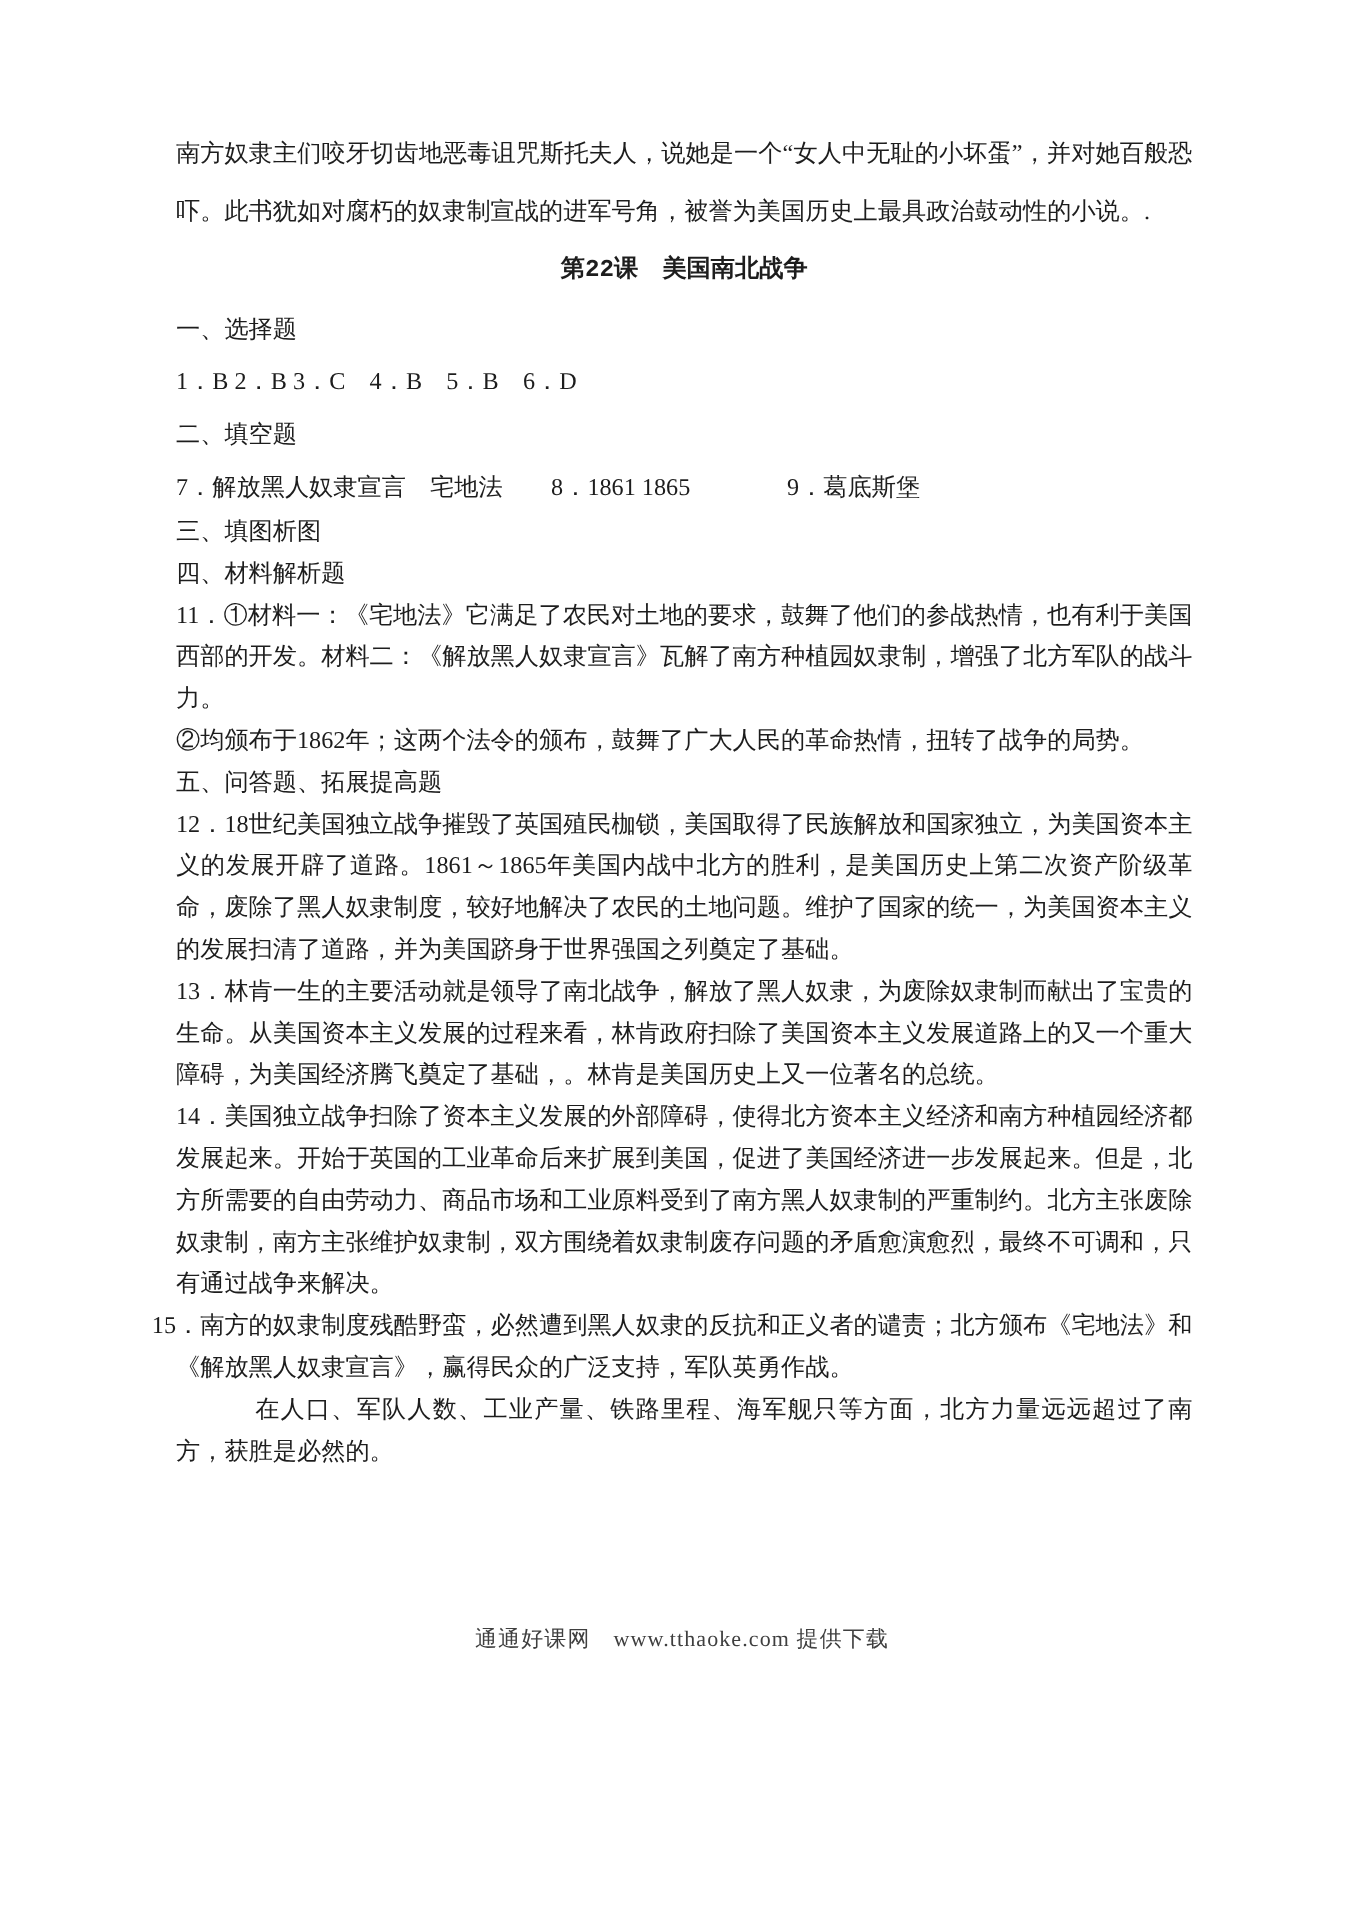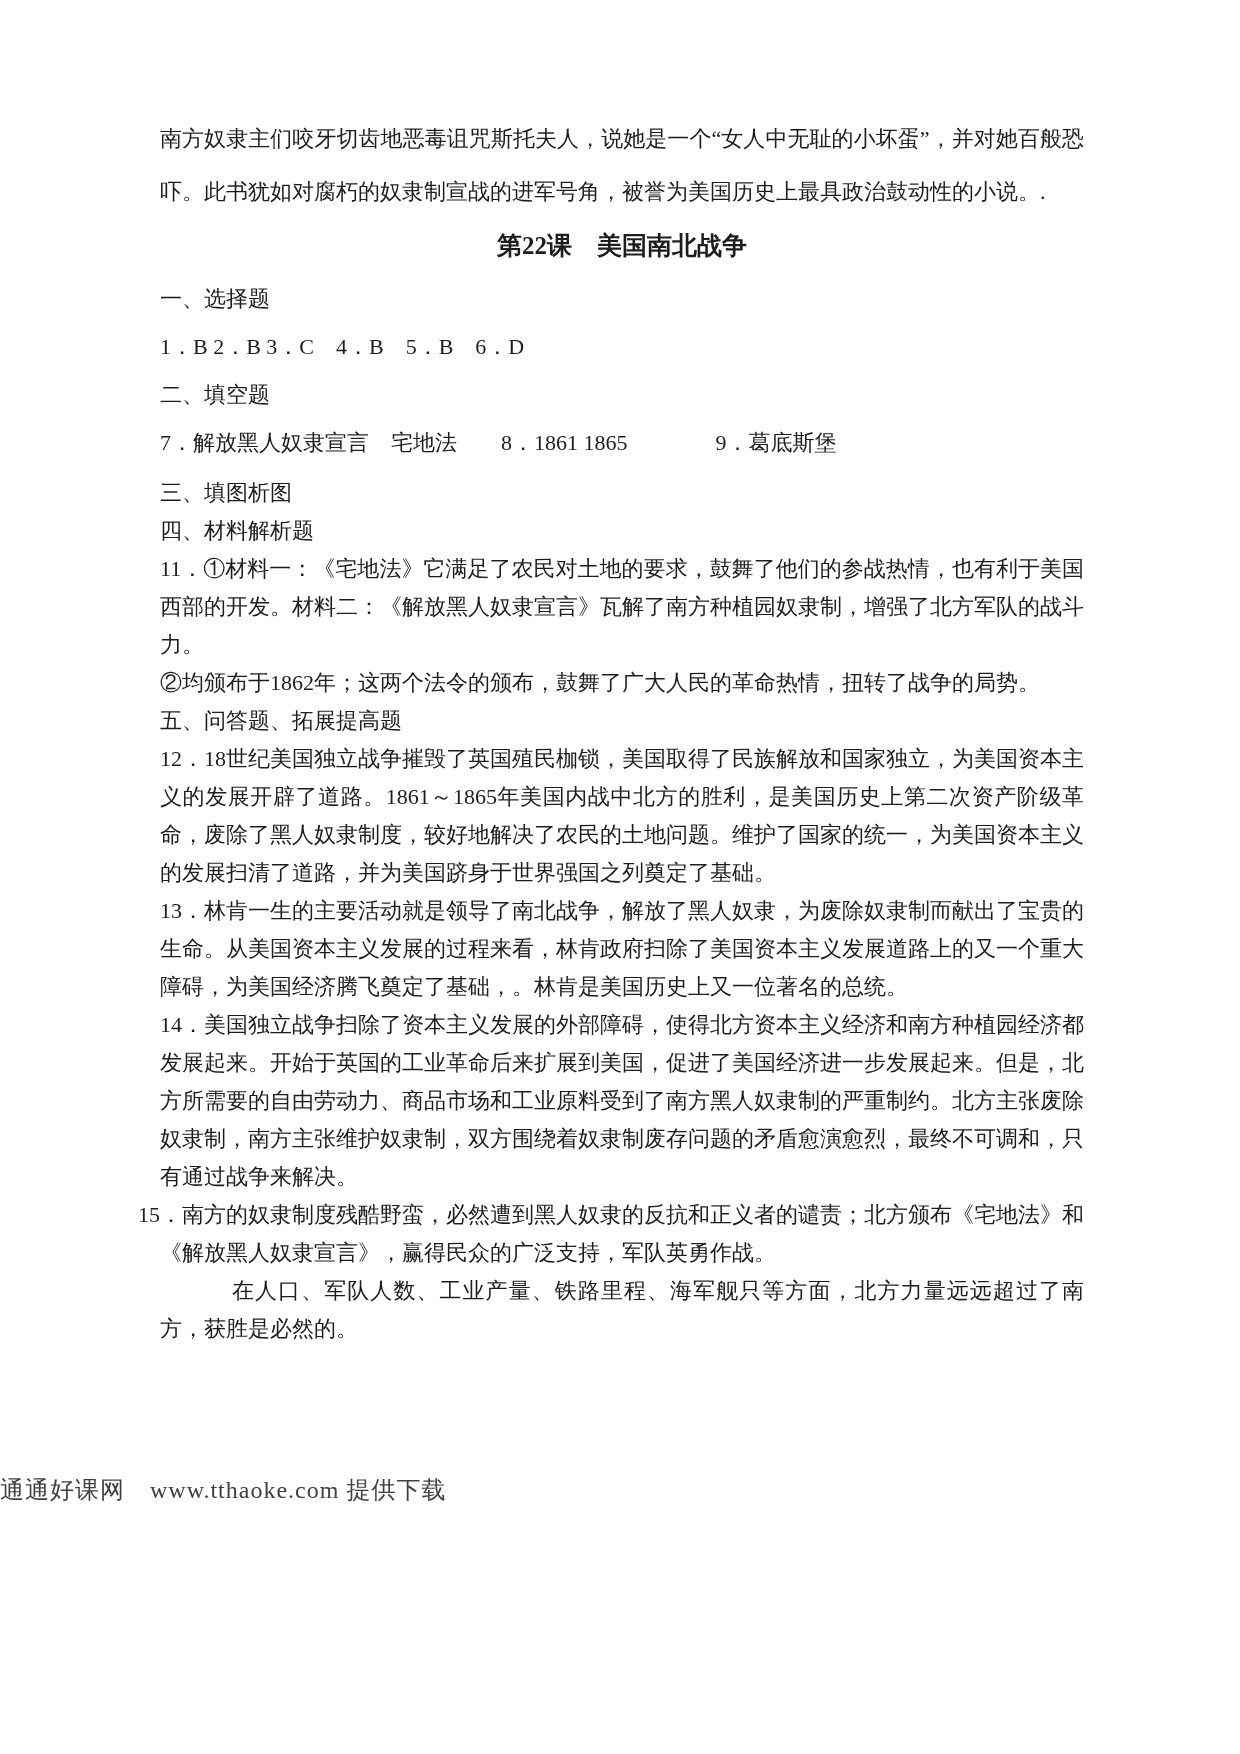--- a/index.html
+++ b/index.html
@@ -27,44 +27,46 @@
     font-size: 22px;
     text-align: justify;
   }
   .intro {
     margin: 0 0 6px 0;
     line-height: 53px;
   }
   .title {
     margin: 0 0 12px 0;
     line-height: 44px;
-    font-size: 25px;
+    font-size: 22px;
     font-weight: bold;
     text-align: center;
     text-indent: 0;
+    font-family: Liberation Mono, monospace;
   }
   .line {
     margin: 0 0 10px 0;
     line-height: 38px;
   }
-  .line.tight { margin-bottom: 12px; }
+  .line.tight { margin-bottom: 2px; }
   .para {
     margin: 0;
     line-height: 38px;
   }
   .bold { font-weight: normal; }
   .outdent { text-indent: -22px; }
   .indent { text-indent: 72px; }
   .footer {
     position: absolute;
     top: 1476px;
     left: 0;
     width: 100%;
     line-height: 28px;
-    font-size: 24px;
+    text-align: center;
+    font-size: 20px;
     color: #3f3f3f;
     letter-spacing: 1px;
   }
 </style>
 </head>
 <body>
 
 <div class="page">
   <div class="content">
 

